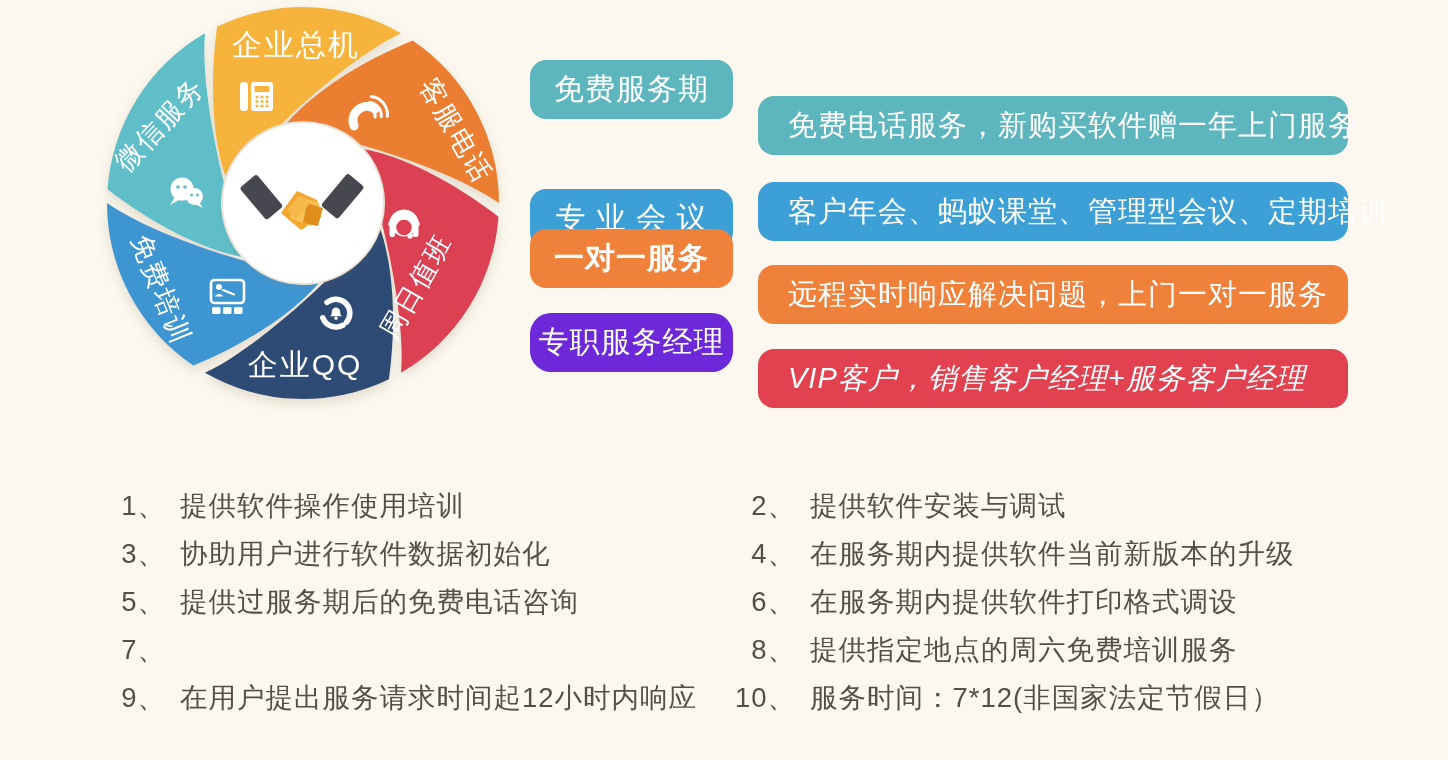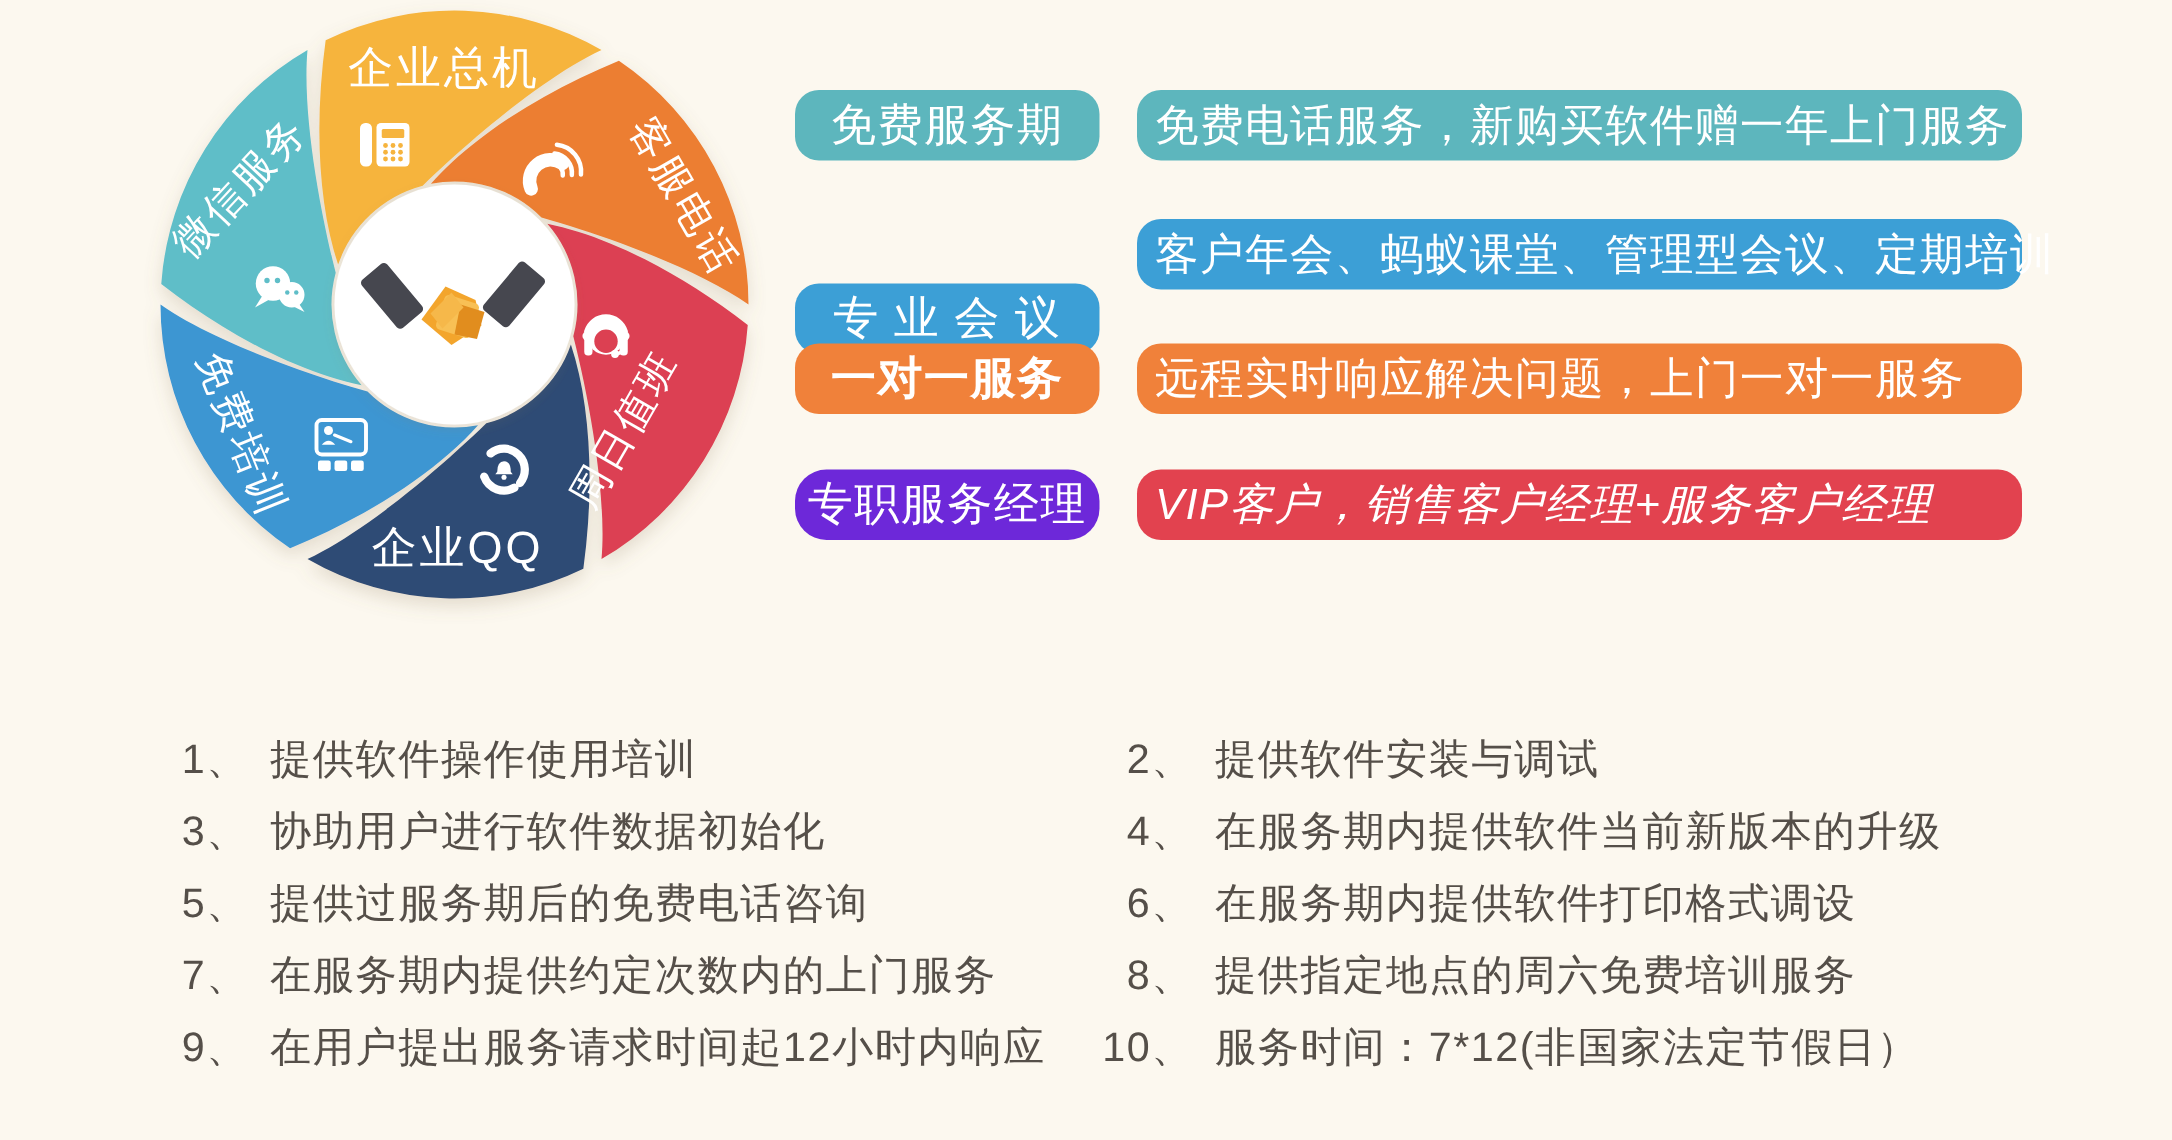--- a/index.html
+++ b/index.html
@@ -3,26 +3,26 @@
 <meta charset="utf-8">
 <style>
   html,body{margin:0;padding:0;}
   body{
     width:1448px;height:760px;position:relative;overflow:hidden;
     background:#fcf8ef;
     font-family:"Liberation Sans","DejaVu Sans",sans-serif;
   }
   
   .pill{
-    position:absolute;height:47px;border-radius:16px;color:#ffffff;
+    position:absolute;height:59px;border-radius:16px;color:#ffffff;
     display:flex;align-items:center;justify-content:center;
     font-size:30px;letter-spacing:1px;box-sizing:border-box;white-space:nowrap;text-align:center;
   }
   .pill-label{left:530px;width:203px;}
-  .pill-desc{left:758px;width:590px;justify-content:flex-start;padding-left:12px;font-size:29px;}
+  .pill-desc{left:758px;width:590px;justify-content:flex-start;padding-left:30px;font-size:29px;margin-top:36px;}
   .rt0{top:60px}.rt1{top:146px}.rt2{top:229px}.rt3{top:313px}
   
   .srv-col{position:absolute;top:482px;color:#554f49;font-size:27.5px;letter-spacing:1px;}
   .srv-col-left{left:104px;}
   .srv-col-right{left:700px;}
   .srv-item{height:48px;display:flex;align-items:center;white-space:nowrap;}
   .srv-num{display:inline-block;text-align:right;}
   .srv-col-left .srv-num{width:62px;}
   .srv-col-right .srv-num{width:96px;}
   .srv-text{margin-left:14px;}
@@ -161,21 +161,20 @@
   <div class="srv-item">
     <span class="srv-num">3、</span>
       <span class="srv-text">协助用户进行软件数据初始化</span>
   </div>
   <div class="srv-item">
     <span class="srv-num">5、</span>
       <span class="srv-text">提供过服务期后的免费电话咨询</span>
   </div>
   <div class="srv-item">
     <span class="srv-num">7、</span>
-      <span class="srv-text">在服务期内提供约定次数内的上门服务</span>
   </div>
   <div class="srv-item">
     <span class="srv-num">9、</span>
       <span class="srv-text">在用户提出服务请求时间起12小时内响应</span>
   </div>
 </div>
 
 <div class="srv-col srv-col-right">
   <div class="srv-item">
     <span class="srv-num">2、</span>

